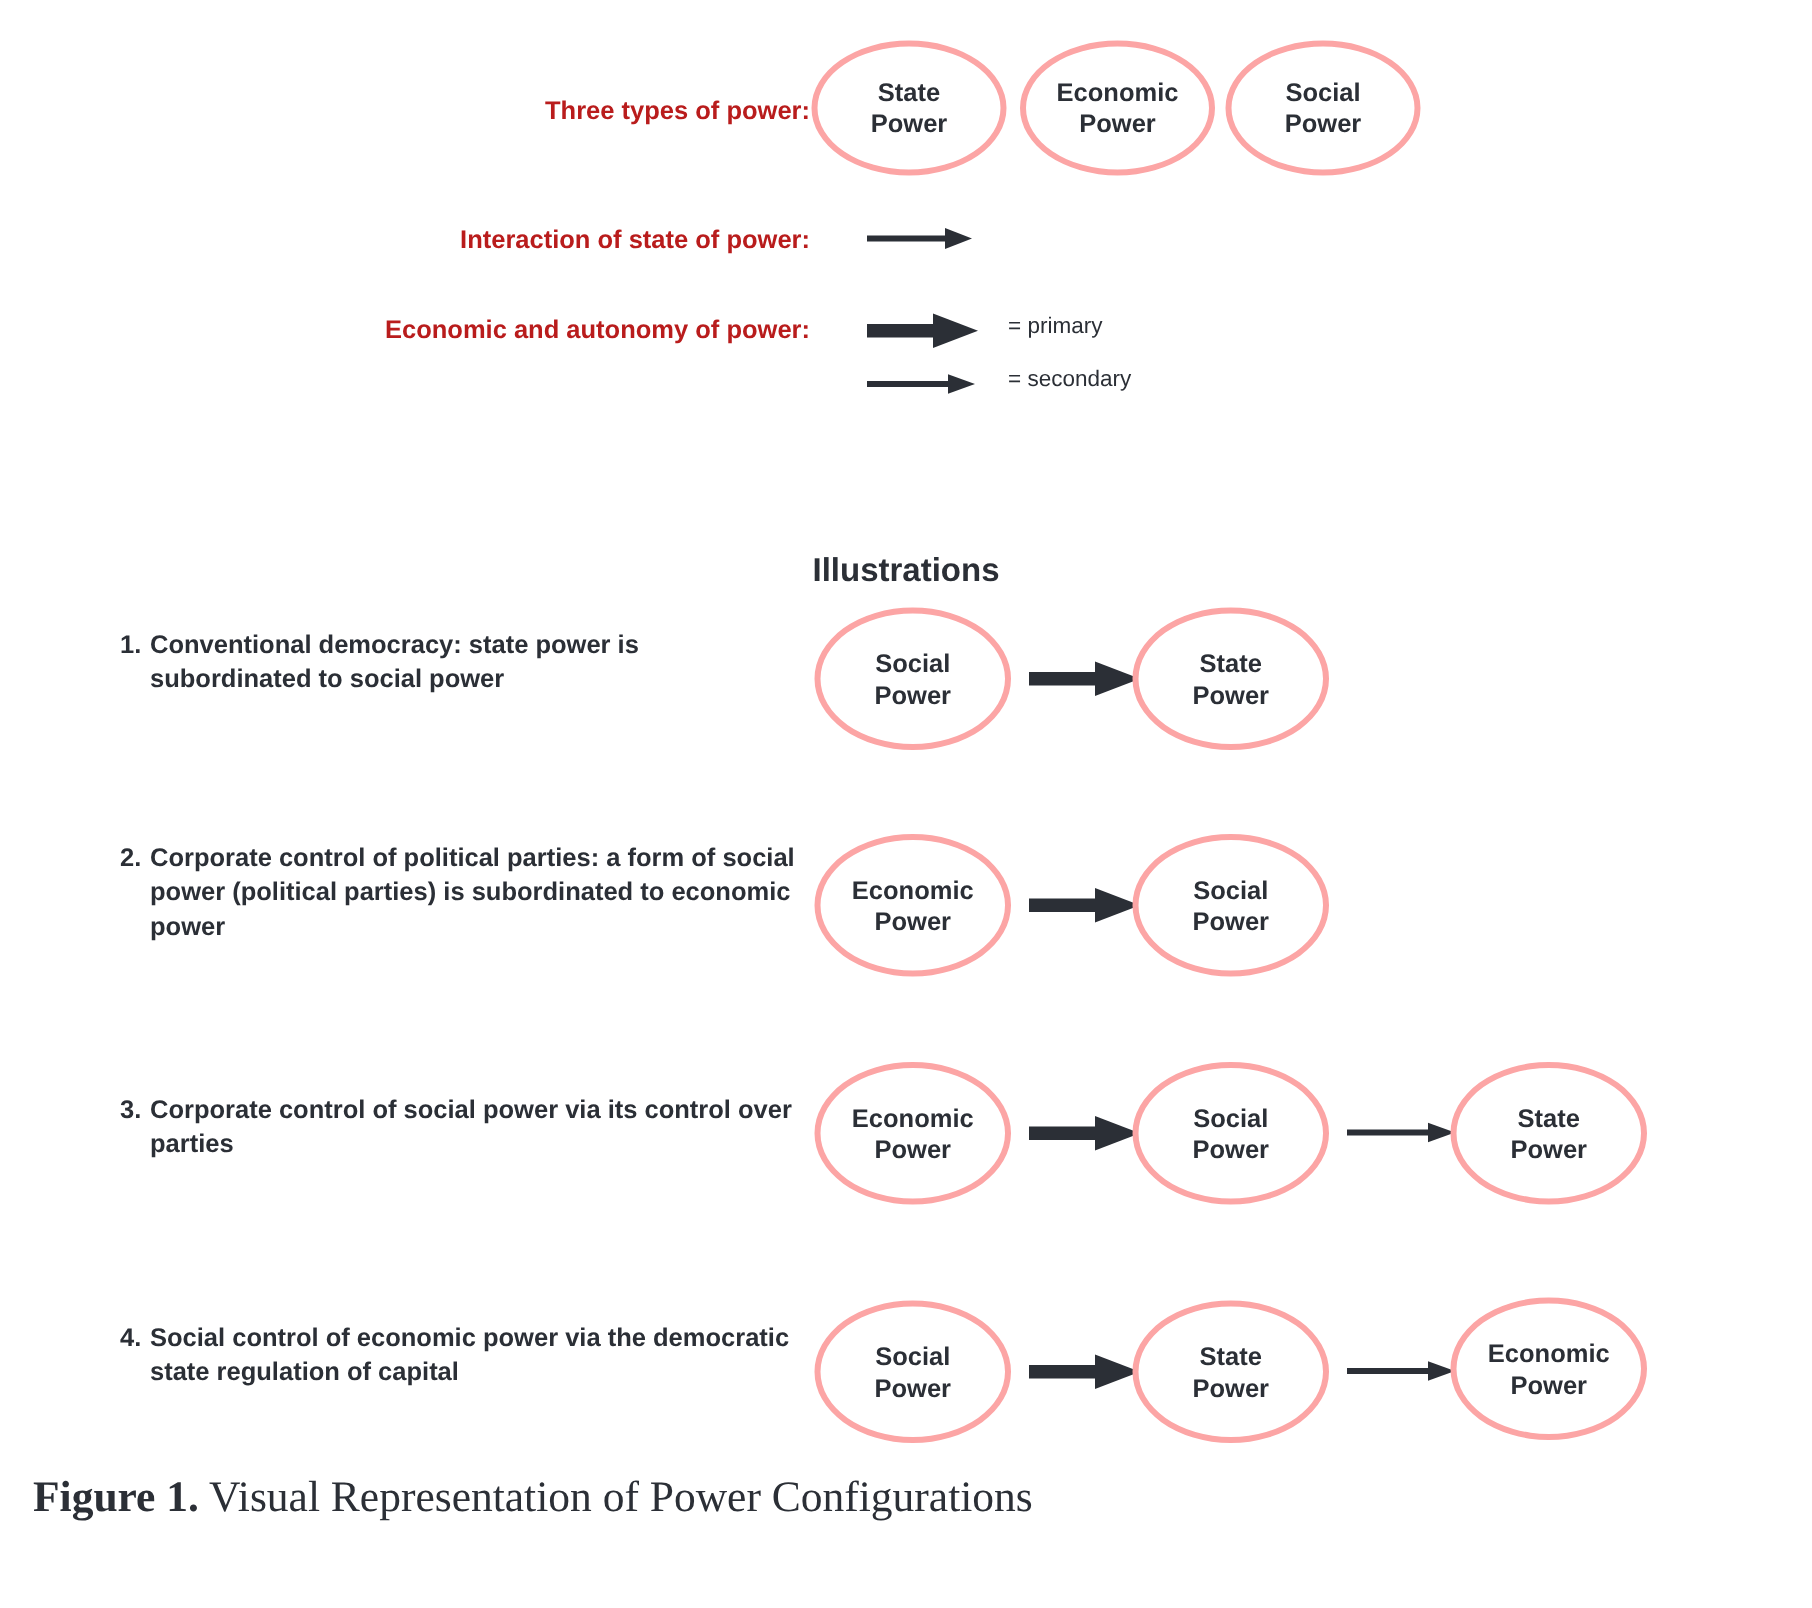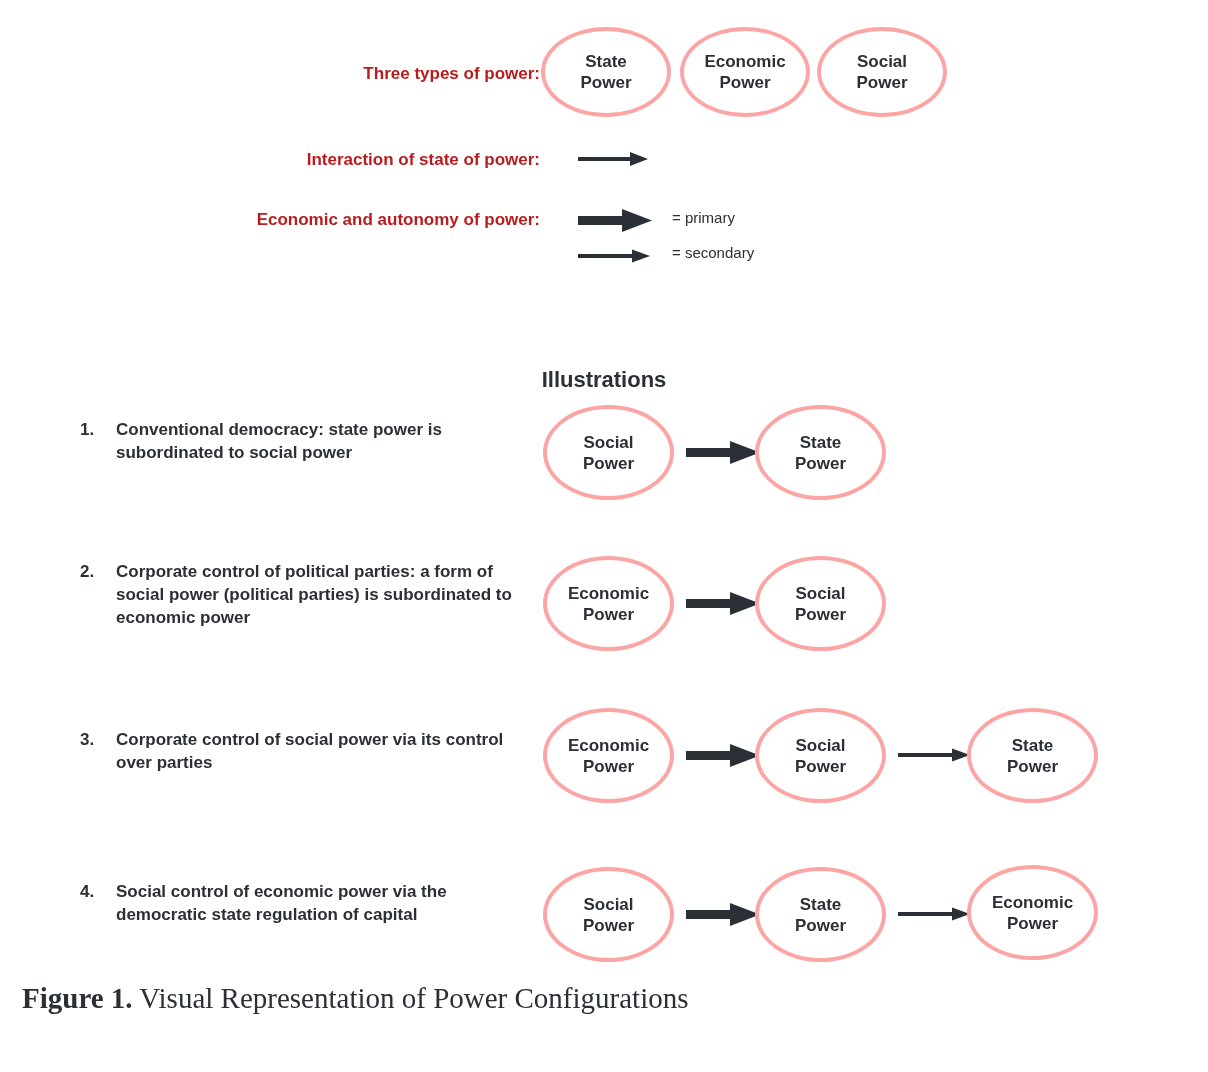--- a/index.html
+++ b/index.html
@@ -82,21 +82,21 @@
   }
   .item .num {
     position: absolute;
     left: 0;
     top: 0;
     width: 26px;
     text-align: left;
   }
   .item .txt {
     display: block;
-    margin-left: 36px;
+    margin-left: 20px;
   }
 
   
   .caption {
     position: absolute;
     left: 22px;
     top: 982px;
     font-family: "Liberation Serif", serif;
     font-size: 29px;
     color: #2b2f36;

